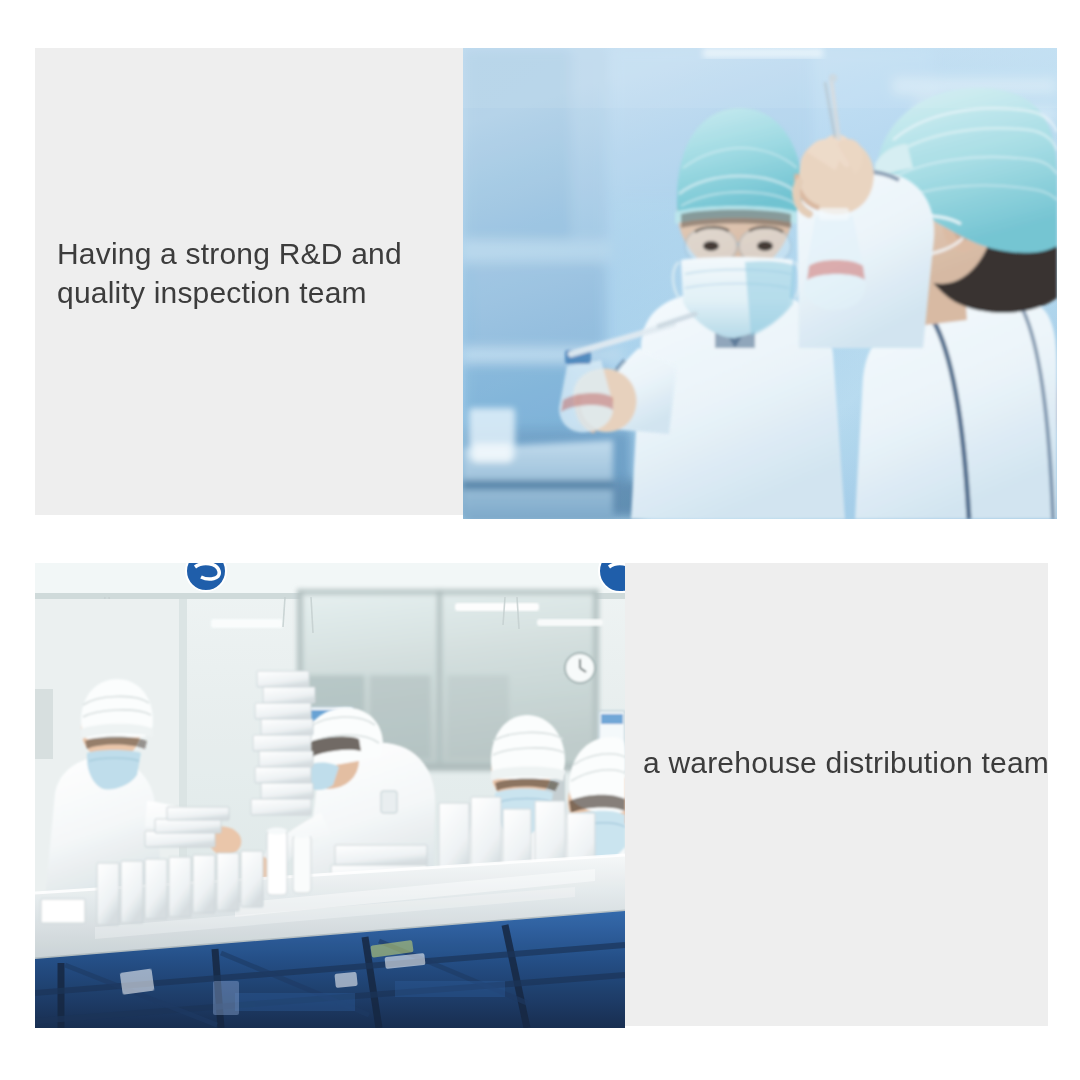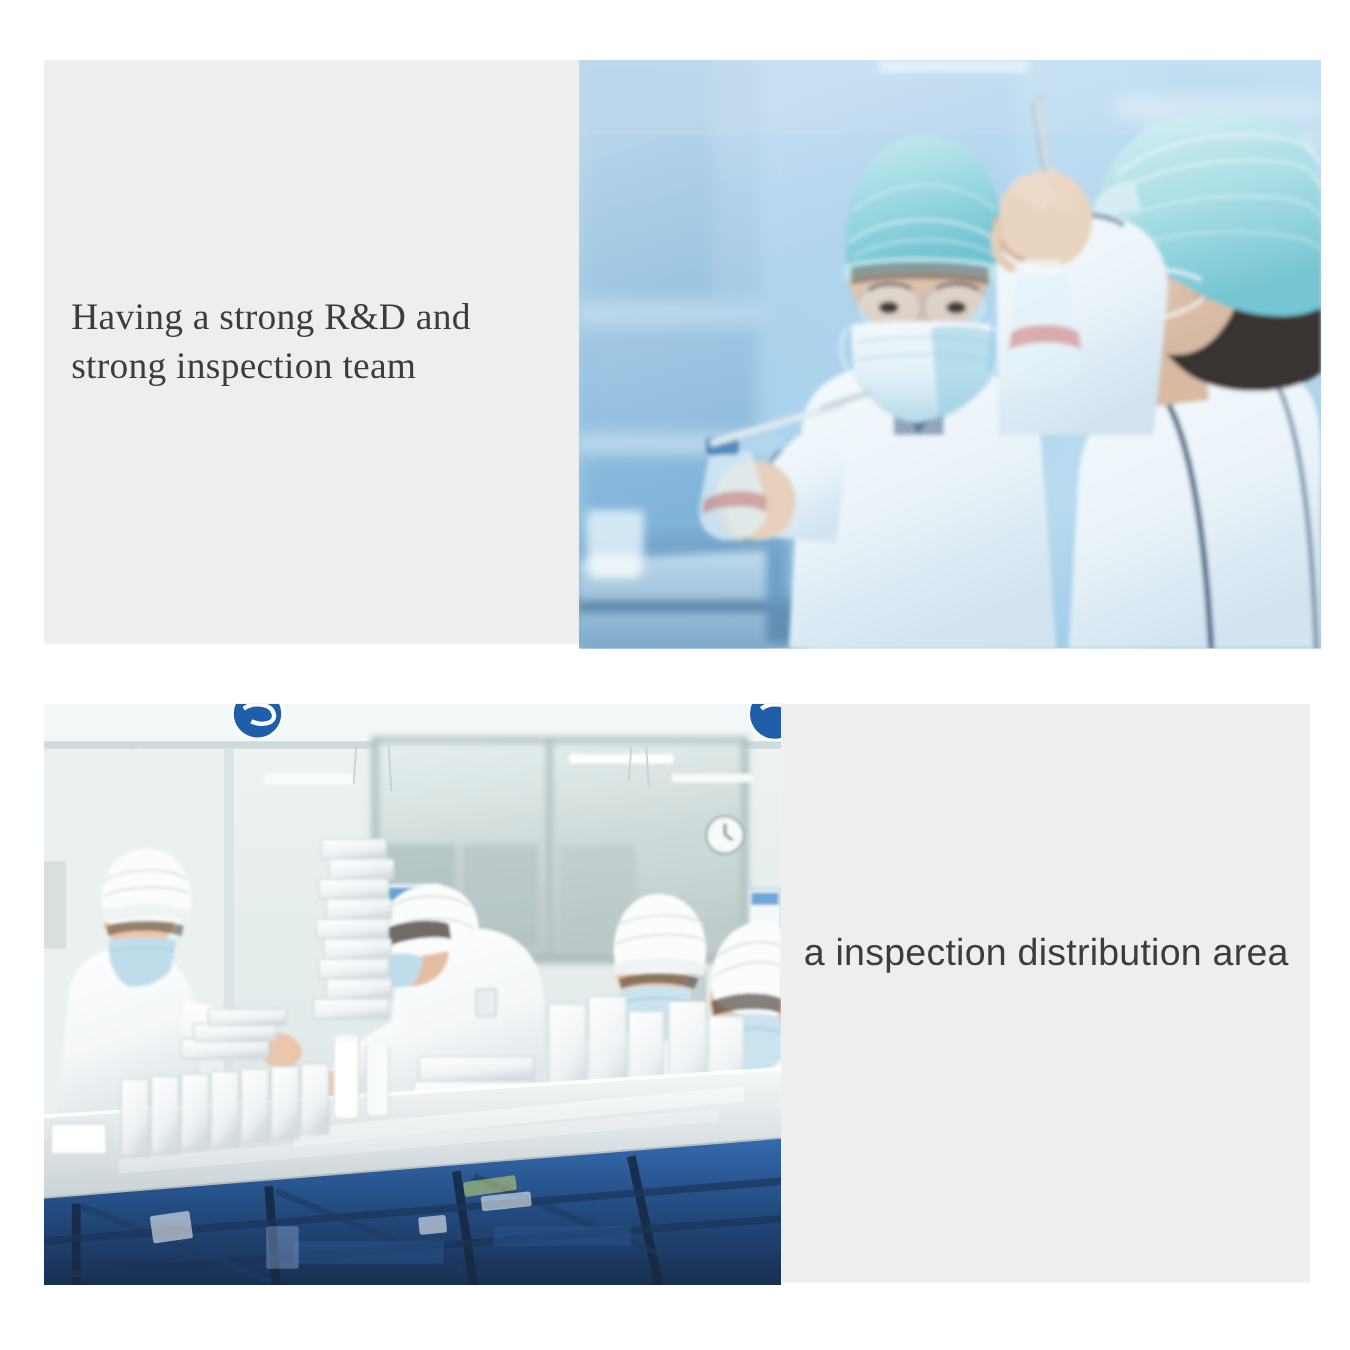--- a/index.html
+++ b/index.html
@@ -28,21 +28,20 @@
     width: 1022px;
     height: 471px;
   }
   .panel-top-caption {
     position: absolute;
     left: 0;
     top: 0;
     width: 428px;
     height: 467px;
     background: #eeeeee;
-    font-family: Liberation Serif, serif;
   }
   .caption-block-left {
     position: absolute;
     left: 22px;
     top: 186px;
     width: 400px;
   }
   .caption-line {
     color: #3c3c3c;
     font-size: 30px;
@@ -96,21 +95,21 @@
 </head>
 <body>
 
 <div id="page">
 
   <div class="section-top">
 
     <div class="panel-top-caption">
       <div class="caption-block-left">
         <div class="caption-line">Having a strong R&amp;D and</div>
-        <div class="caption-line">strong inspection team</div>
+        <div class="caption-line">quality inspection team</div>
       </div>
     </div>
 
     <div class="photo-top">
       <svg class="photo-svg" viewBox="0 0 594 471" preserveAspectRatio="xMidYMid slice">
         <defs>
           <linearGradient id="labBg" x1="0" y1="0" x2="1" y2="1">
             <stop offset="0%" stop-color="#7ab3de"></stop>
             <stop offset="35%" stop-color="#8fc2e6"></stop>
             <stop offset="70%" stop-color="#b9dcf0"></stop>
@@ -606,18 +605,18 @@
             <rect x="178" y="418" width="26" height="34" rx="2"></rect>
           </g>
         </g>
 
         <rect x="0" y="0" width="590" height="465" fill="#ffffff" opacity="0.05"></rect>
       </svg>
     </div>
 
     <div class="panel-bottom-caption">
       <div class="caption-block-right">
-        <div class="caption-line">a inspection distribution area</div>
+        <div class="caption-line">a warehouse distribution team</div>
       </div>
     </div>
   </div>
 
 </div>
 
 </body></html>

